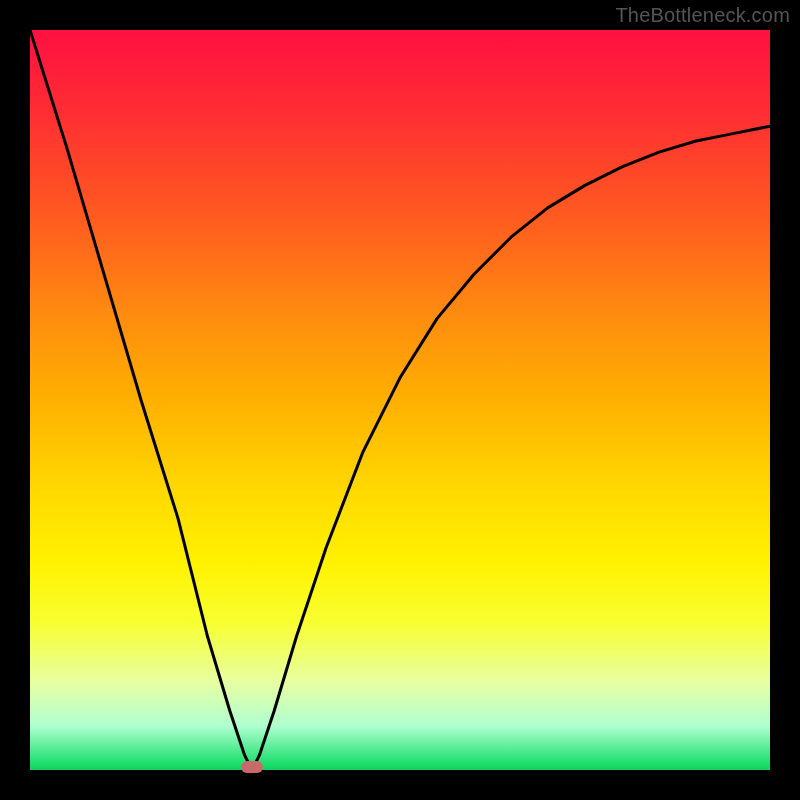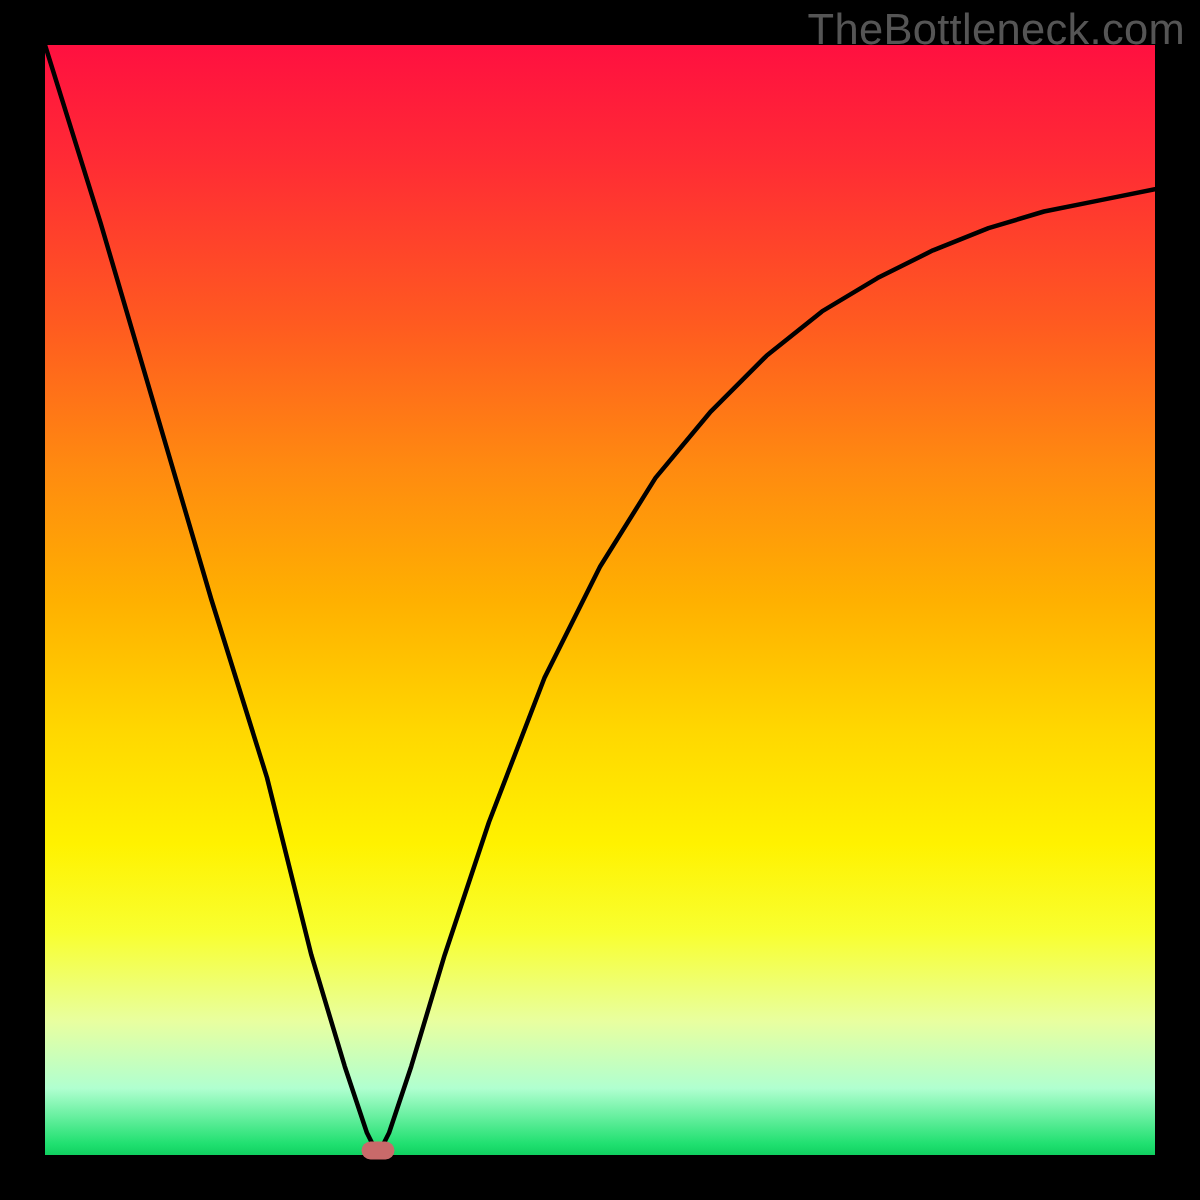--- a/index.html
+++ b/index.html
@@ -53,21 +53,21 @@
     width: 22px;
     height: 12px;
     background: #c96a6a;
     border-radius: 6px;
   }
   .watermark {
     position: absolute;
     top: 4px;
     right: 10px;
     color: #555555;
-    font-size: 29px;
+    font-size: 20px;
     font-weight: 500;
     letter-spacing: 0.2px;
   }
 </style>
 </head>
 <body>
 
 <div class="outer">
   <div class="watermark">TheBottleneck.com</div>
   <div class="plot">

